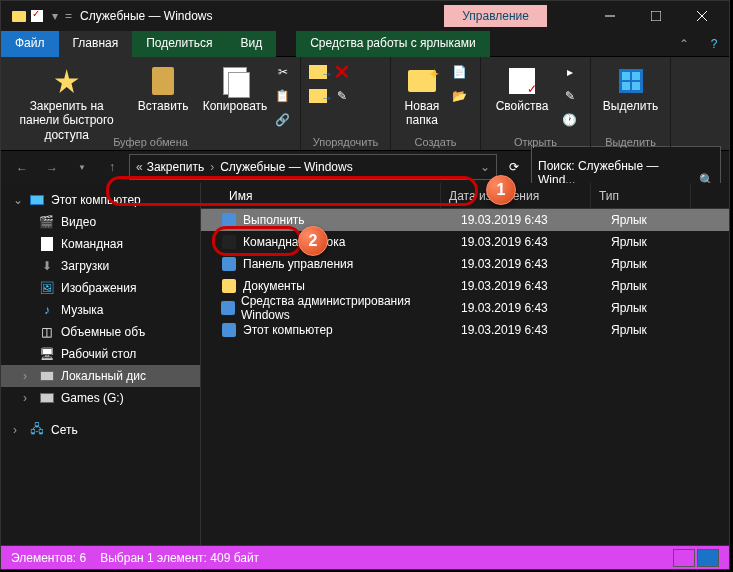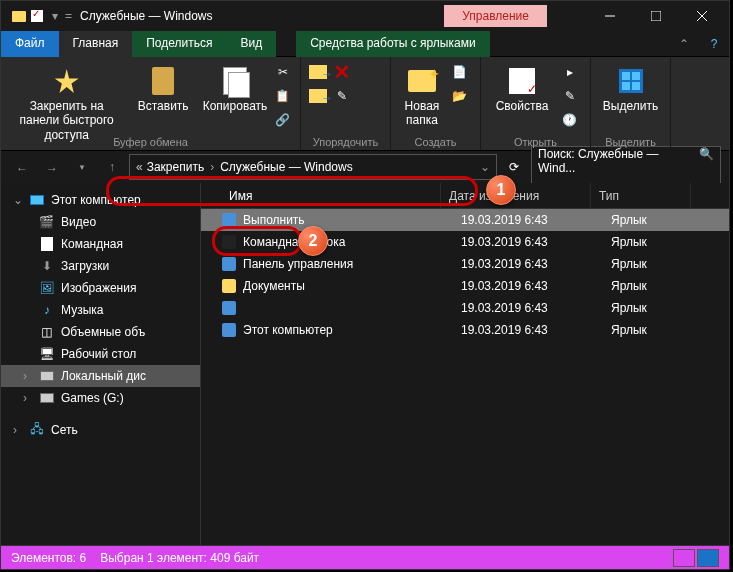--- a/index.html
+++ b/index.html
@@ -7,21 +7,21 @@
 .window{width:730px;height:570px;background:#1a1a1a;border:1px solid #333;display:flex;flex-direction:column}
 
 
 .titlebar{height:30px;background:#1a1a1a;display:flex;align-items:center;padding:0 4px}
 .titlebar-icons{display:flex;gap:2px;align-items:center;padding-left:6px}
 .titlebar-icon{width:16px;height:16px;display:flex;align-items:center;justify-content:center}
 .ti-folder{width:14px;height:11px;background:#ffd966;border-radius:1px}
 .ti-chk{width:12px;height:12px;background:#fff;position:relative}
 .ti-chk::after{content:"✓";color:#c00;font-size:10px;position:absolute;top:-2px;left:1px}
 .titlebar-title{margin-left:8px;flex:1}
-.mgmt-tab{background:#f4b8b8;color:#b91c1c;padding:4px 18px;height:22px;display:flex;align-items:center;margin-right:40px}
+.mgmt-tab{background:#f4b8b8;color:#0c4a6e;padding:4px 18px;height:22px;display:flex;align-items:center;margin-right:40px}
 .win-controls{display:flex;margin-left:auto}
 .win-btn{width:46px;height:30px;display:flex;align-items:center;justify-content:center;cursor:pointer}
 
 
 .tabs-row{height:26px;background:#1a1a1a;display:flex;border-bottom:1px solid #000}
 .filetab{background:#1a73c7;color:#fff;padding:5px 14px;height:26px}
 .tab{padding:5px 14px;height:26px;background:#14532d;cursor:pointer}
 .tab.active{background:#2b2b2b}
 .tab.mgmt{margin-left:20px}
 .ribbon-toggle{margin-left:auto;width:30px;height:26px;display:flex;align-items:center;justify-content:center;cursor:pointer}
@@ -50,21 +50,21 @@
 .ico-move{width:18px;height:14px;background:#ffd966;position:relative}
 .ico-move::after{content:"→";color:#1a73c7;position:absolute;right:-6px;font-size:12px}
 
 
 .addr-row{height:32px;background:#1a1a1a;display:flex;align-items:center;padding:4px 8px;gap:4px}
 .nav-btn{width:26px;height:26px;display:flex;align-items:center;justify-content:center;cursor:pointer;color:#999;border-radius:2px}
 .addr-bar{flex:1;height:26px;background:#191919;border:1px solid #535353;display:flex;align-items:center;padding:0 6px;position:relative}
 .addr-seg{padding:0 4px;cursor:pointer}
 .addr-sep{color:#999;padding:0 2px}
 .addr-refresh{width:26px;height:26px;display:flex;align-items:center;justify-content:center;cursor:pointer}
-.search-box{width:190px;height:42px;background:#191919;border:1px solid #535353;display:flex;align-items:flex-start;padding:0 6px;color:#888}
+.search-box{width:190px;height:42px;background:#191919;border:1px solid #535353;display:flex;align-items:flex-end;padding:0 6px;color:#888}
 .search-ico{margin-left:auto}
 
 
 .content{flex:1;display:flex;background:#191919}
 .sidebar{width:200px;border-right:1px solid #333;padding:6px 0;overflow:hidden}
 .tree-item{display:flex;align-items:center;height:22px;padding-left:12px;cursor:pointer;gap:6px}
 .tree-item.indent{padding-left:38px}
 .tree-item.sel{background:#555}
 .tree-chev{color:#999;width:10px}
 .tree-ico{width:16px;height:16px;display:flex;align-items:center;justify-content:center}
@@ -377,20 +377,21 @@
               <span>Документы</span>
             </div>
           <div class="fl-cell date">19.03.2019 6:43</div>
           <div class="fl-cell type">Ярлык</div>
         </div>
         <div class="fl-row">
           <div class="fl-cell name">
               <span class="file-ico">
                 <div class="shortcut-ico"></div>
               </span>
+              <span>Средства администрирования Windows</span>
             </div>
           <div class="fl-cell date">19.03.2019 6:43</div>
           <div class="fl-cell type">Ярлык</div>
         </div>
         <div class="fl-row">
           <div class="fl-cell name">
               <span class="file-ico">
                 <div class="shortcut-ico"></div>
               </span>
               <span>Этот компьютер</span>

